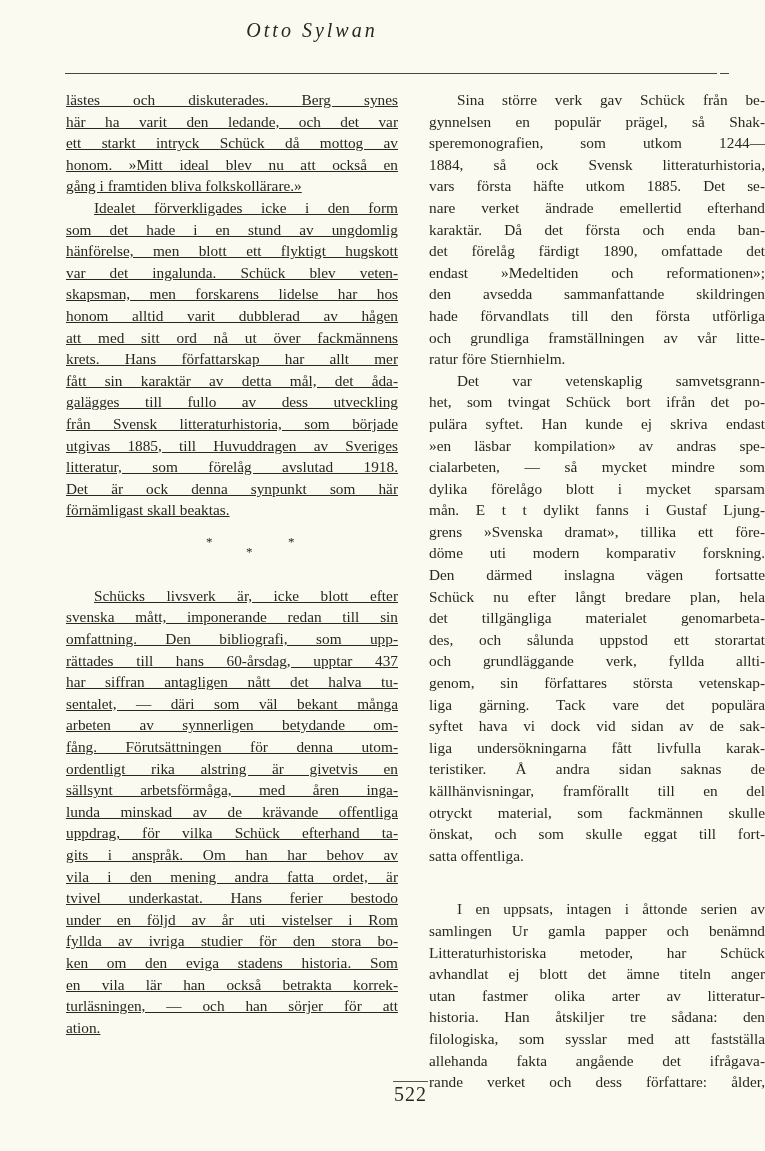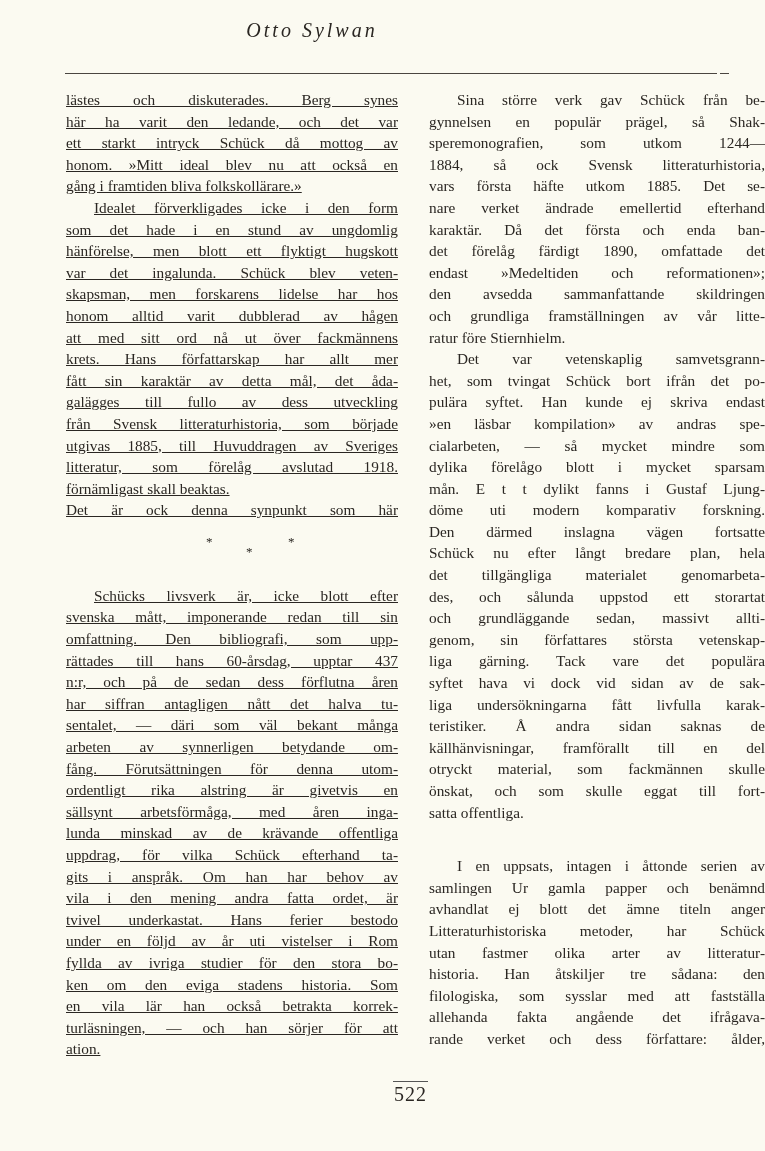--- a/index.html
+++ b/index.html
@@ -118,36 +118,35 @@
       <span class="line">var det ingalunda. Schück blev veten-</span>
       <span class="line">skapsman, men forskarens lidelse har hos</span>
       <span class="line">honom alltid varit dubblerad av hågen</span>
       <span class="line">att med sitt ord nå ut över fackmännens</span>
       <span class="line">krets. Hans författarskap har allt mer</span>
       <span class="line">fått sin karaktär av detta mål, det åda-</span>
       <span class="line">galägges till fullo av dess utveckling</span>
       <span class="line">från Svensk litteraturhistoria, som började</span>
       <span class="line">utgivas 1885, till Huvuddragen av Sveriges</span>
       <span class="line">litteratur, som förelåg avslutad 1918.</span>
+      <span class="line">Det är ock denna synpunkt som här</span>
       <span class="line last">förnämligast skall beaktas.</span>
-      <span class="line">Det är ock denna synpunkt som här</span>
     </div>
 
     <div class="stars">
       <span class="star" style="left:140px; top:10px;">*</span>
       <span class="star" style="left:180px; top:20px;">*</span>
       <span class="star" style="left:222px; top:10px;">*</span>
     </div>
 
     <div>
       <span class="line indent">Schücks livsverk är, icke blott efter</span>
       <span class="line">svenska mått, imponerande redan till sin</span>
       <span class="line">omfattning. Den bibliografi, som upp-</span>
       <span class="line">rättades till hans 60-årsdag, upptar 437</span>
-      <span class="line">n:r, och på de sedan dess förflutna åren</span>
       <span class="line">har siffran antagligen nått det halva tu-</span>
       <span class="line">sentalet, — däri som väl bekant många</span>
       <span class="line">arbeten av synnerligen betydande om-</span>
       <span class="line">fång. Förutsättningen för denna utom-</span>
       <span class="line">ordentligt rika alstring är givetvis en</span>
       <span class="line">sällsynt arbetsförmåga, med åren inga-</span>
       <span class="line">lunda minskad av de krävande offentliga</span>
       <span class="line">uppdrag, för vilka Schück efterhand ta-</span>
       <span class="line">gits i anspråk. Om han har behov av</span>
       <span class="line">vila i den mening andra fatta ordet, är</span>
@@ -166,53 +165,55 @@
       <span class="line indent">Sina större verk gav Schück från be-</span>
       <span class="line">gynnelsen en populär prägel, så Shak-</span>
       <span class="line">speremonografien, som utkom 1244—</span>
       <span class="line">1884, så ock Svensk litteraturhistoria,</span>
       <span class="line">vars första häfte utkom 1885. Det se-</span>
       <span class="line">nare verket ändrade emellertid efterhand</span>
       <span class="line">karaktär. Då det första och enda ban-</span>
       <span class="line">det förelåg färdigt 1890, omfattade det</span>
       <span class="line">endast »Medeltiden och reformationen»;</span>
       <span class="line">den avsedda sammanfattande skildringen</span>
+      <span class="line">hade förvandlats till den första utförliga</span>
       <span class="line">och grundliga framställningen av vår litte-</span>
       <span class="line last">ratur före Stiernhielm.</span>
     </div>
     <div>
       <span class="line indent">Det var vetenskaplig samvetsgrann-</span>
       <span class="line">het, som tvingat Schück bort ifrån det po-</span>
       <span class="line">pulära syftet. Han kunde ej skriva endast</span>
       <span class="line">»en läsbar kompilation» av andras spe-</span>
       <span class="line">cialarbeten, — så mycket mindre som</span>
       <span class="line">dylika förelågo blott i mycket sparsam</span>
       <span class="line">mån. E t t dylikt fanns i Gustaf Ljung-</span>
+      <span class="line">grens »Svenska dramat», tillika ett före-</span>
       <span class="line">döme uti modern komparativ forskning.</span>
       <span class="line">Den därmed inslagna vägen fortsatte</span>
       <span class="line">Schück nu efter långt bredare plan, hela</span>
       <span class="line">det tillgängliga materialet genomarbeta-</span>
       <span class="line">des, och sålunda uppstod ett storartat</span>
-      <span class="line">och grundläggande sedan, massivt allti-</span>
+      <span class="line">och grundläggande verk, fyllda allti-</span>
       <span class="line">genom, sin författares största vetenskap-</span>
       <span class="line">liga gärning. Tack vare det populära</span>
       <span class="line">syftet hava vi dock vid sidan av de sak-</span>
       <span class="line">liga undersökningarna fått livfulla karak-</span>
       <span class="line">teristiker. Å andra sidan saknas de</span>
       <span class="line">källhänvisningar, framförallt till en del</span>
       <span class="line">otryckt material, som fackmännen skulle</span>
       <span class="line">önskat, och som skulle eggat till fort-</span>
       <span class="line last">satta offentliga.</span>
     </div>
     <div class="gap" style="height:32px;"></div>
     <div>
       <span class="line indent">I en uppsats, intagen i åttonde serien av</span>
       <span class="line">samlingen Ur gamla papper och benämnd</span>
+      <span class="line">Litteraturhistoriska metoder, har Schück</span>
       <span class="line">avhandlat ej blott det ämne titeln anger</span>
-      <span class="line">Litteraturhistoriska metoder, har Schück</span>
       <span class="line">utan fastmer olika arter av litteratur-</span>
       <span class="line">historia. Han åtskiljer tre sådana: den</span>
       <span class="line">filologiska, som sysslar med att fastställa</span>
       <span class="line">allehanda fakta angående det ifrågava-</span>
       <span class="line">rande verket och dess författare: ålder,</span>
     </div>
   </div>
 
   <div class="page-number-rule"></div>
   <div class="page-number">522</div>

